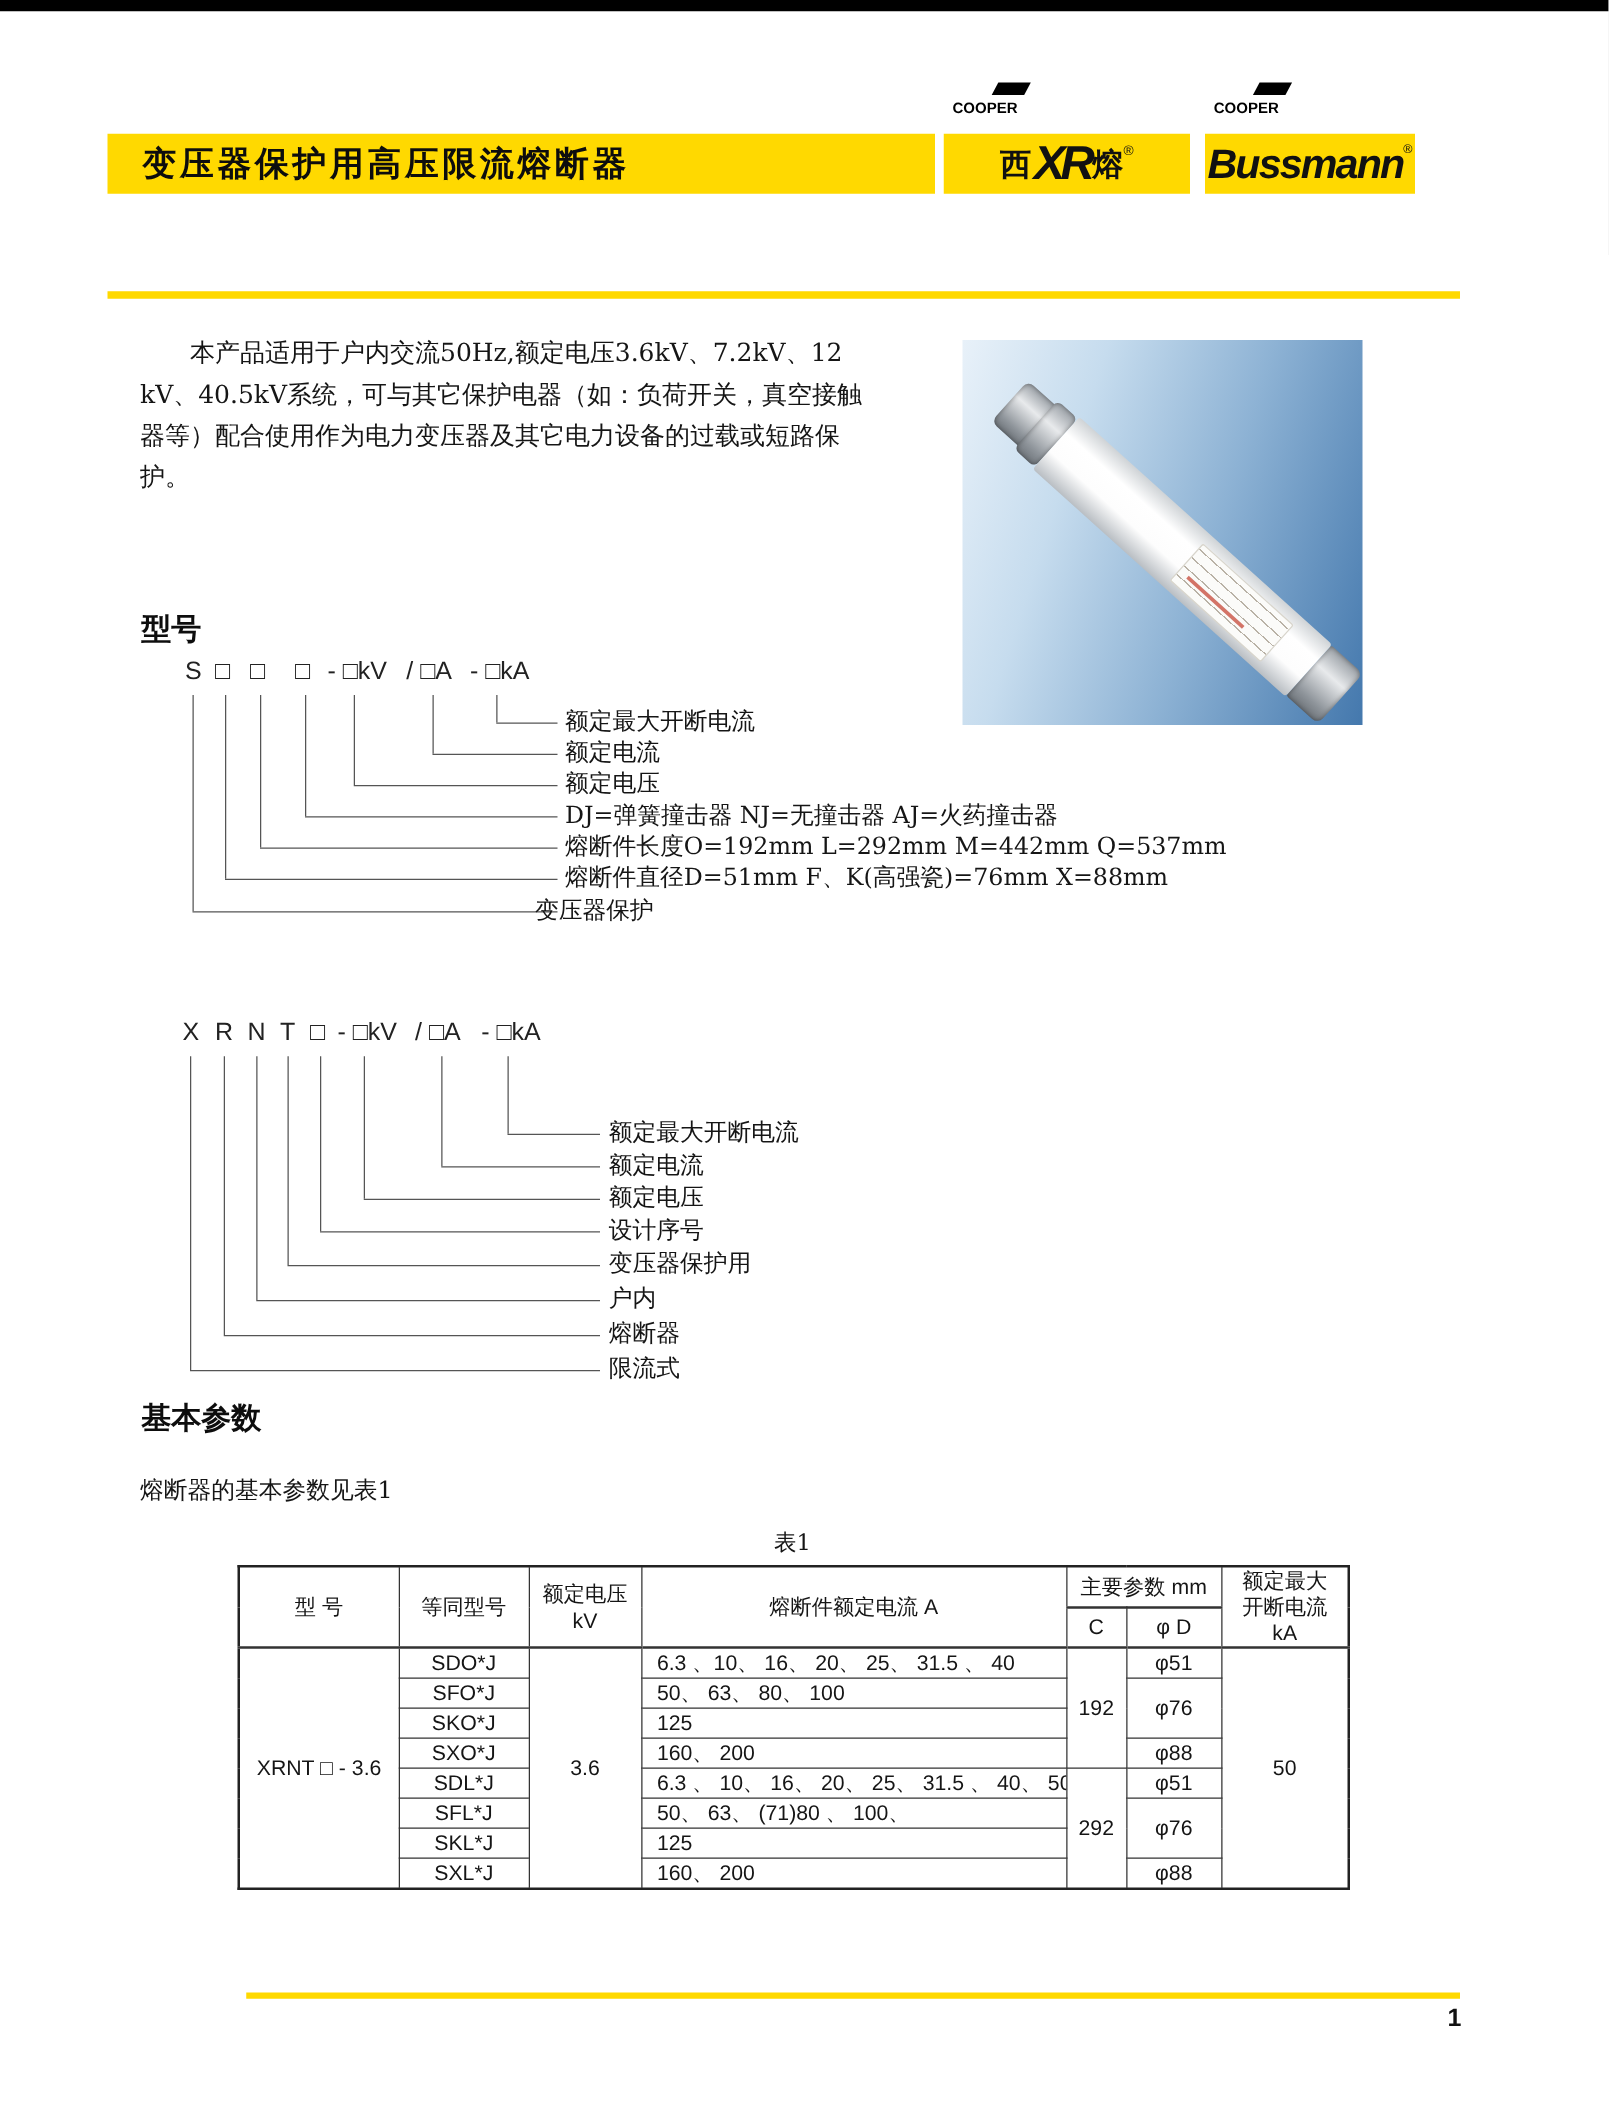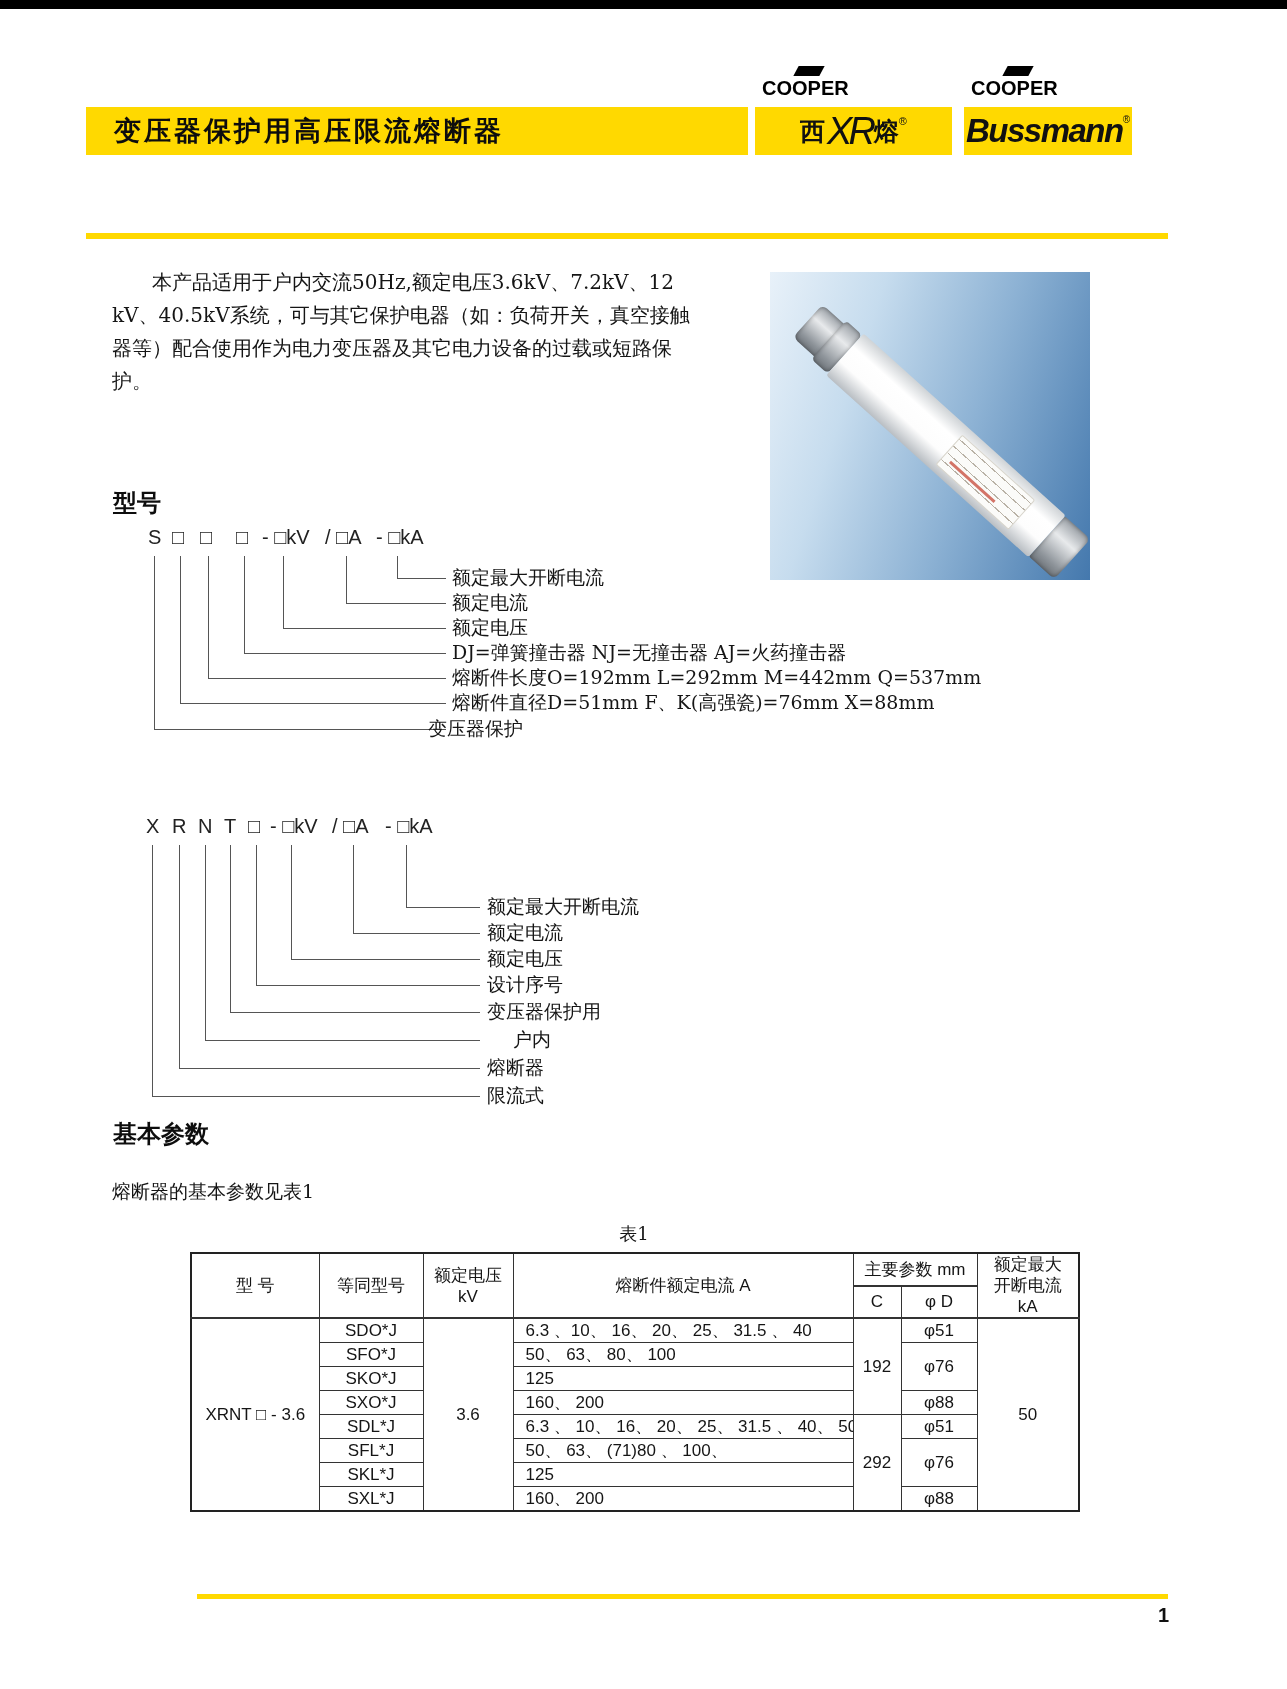--- a/index.html
+++ b/index.html
@@ -10,24 +10,24 @@
   }
   .abs{position:absolute;}
   
   #top-strip{left:0;top:0;width:1287px;height:9px;background:#000;}
   
   .ybar{background:#ffd900;}
   #header-bar{left:86px;top:107px;width:662px;height:48px;display:flex;align-items:center;}
   #header-bar .t{padding-left:28px;font-size:27px;font-weight:bold;letter-spacing:3px;color:#0d0d0d;}
   .cooper{width:80px;height:40px;text-align:left;}
   .cooper .flag{display:block;width:26px;height:10px;background:#000;transform:skewX(-28deg);margin-left:34px;margin-bottom:1px;}
-  .cooper .ct{font-weight:bold;font-size:20px;letter-spacing:0px;color:#000;}
+  .cooper .ct{font-weight:bold;font-size:12px;letter-spacing:0px;color:#000;}
   #logo-xirong{left:755px;top:107px;width:197px;height:48px;display:flex;align-items:center;justify-content:center;}
   #logo-xirong .zh{font-size:25px;font-weight:bold;}
-  #logo-xirong .xr{font-size:38px;font-weight:normal;font-style:italic;letter-spacing:-4px;margin:0 2px;}
+  #logo-xirong .xr{font-size:38px;font-weight:bold;font-style:italic;letter-spacing:-4px;margin:0 2px;}
   #logo-xirong .reg{font-size:11px;vertical-align:top;position:relative;top:-10px;}
   #logo-bussmann{left:964px;top:107px;width:168px;height:48px;display:flex;align-items:center;justify-content:center;}
   #logo-bussmann .bt{font-size:33px;font-weight:bold;font-style:italic;letter-spacing:-1.5px;}
   #logo-bussmann .reg{font-size:10px;vertical-align:top;position:relative;top:-12px;}
   #page-title{left:113px;top:160px;font-size:34px;font-weight:bold;letter-spacing:1px;color:#0d0d0d;}
   #title-rule{left:86px;top:233px;width:1082px;height:6px;background:#ffd900;}
   
   #intro{left:112px;top:266px;width:592px;font-family:"DejaVu Serif",serif;
          font-size:20px;line-height:33px;text-indent:2em;color:#151515;}
   
@@ -248,20 +248,20 @@
     <div class="dline" style="left: 291px; top: 959px; width: 189px; height: 0px; border-top: 1px solid rgb(85, 85, 85);"></div>
     <div class="dlabel" style="left: 487px; top: 946px;">额定电压</div>
     <div class="dline" style="left: 256px; top: 845px; width: 0px; height: 140px; border-left: 1px solid rgb(85, 85, 85);"></div>
     <div class="dline" style="left: 256px; top: 985px; width: 224px; height: 0px; border-top: 1px solid rgb(85, 85, 85);"></div>
     <div class="dlabel" style="left: 487px; top: 972px;">设计序号</div>
     <div class="dline" style="left: 230px; top: 845px; width: 0px; height: 167px; border-left: 1px solid rgb(85, 85, 85);"></div>
     <div class="dline" style="left: 230px; top: 1012px; width: 250px; height: 0px; border-top: 1px solid rgb(85, 85, 85);"></div>
     <div class="dlabel" style="left: 487px; top: 999px;">变压器保护用</div>
     <div class="dline" style="left: 205px; top: 845px; width: 0px; height: 195px; border-left: 1px solid rgb(85, 85, 85);"></div>
     <div class="dline" style="left: 205px; top: 1040px; width: 275px; height: 0px; border-top: 1px solid rgb(85, 85, 85);"></div>
-    <div class="dlabel" style="left: 513px; top: 1027px; text-align: right;">户内</div>
+    <div class="dlabel" style="left: 487px; top: 1027px; text-align: right;">户内</div>
     <div class="dline" style="left: 179px; top: 845px; width: 0px; height: 223px; border-left: 1px solid rgb(85, 85, 85);"></div>
     <div class="dline" style="left: 179px; top: 1068px; width: 301px; height: 0px; border-top: 1px solid rgb(85, 85, 85);"></div>
     <div class="dlabel" style="left: 487px; top: 1055px;">熔断器</div>
     <div class="dline" style="left: 152px; top: 845px; width: 0px; height: 251px; border-left: 1px solid rgb(85, 85, 85);"></div>
     <div class="dline" style="left: 152px; top: 1096px; width: 328px; height: 0px; border-top: 1px solid rgb(85, 85, 85);"></div>
     <div class="dlabel" style="left: 487px; top: 1083px;">限流式</div>
   </div>
 
 </body></html>

